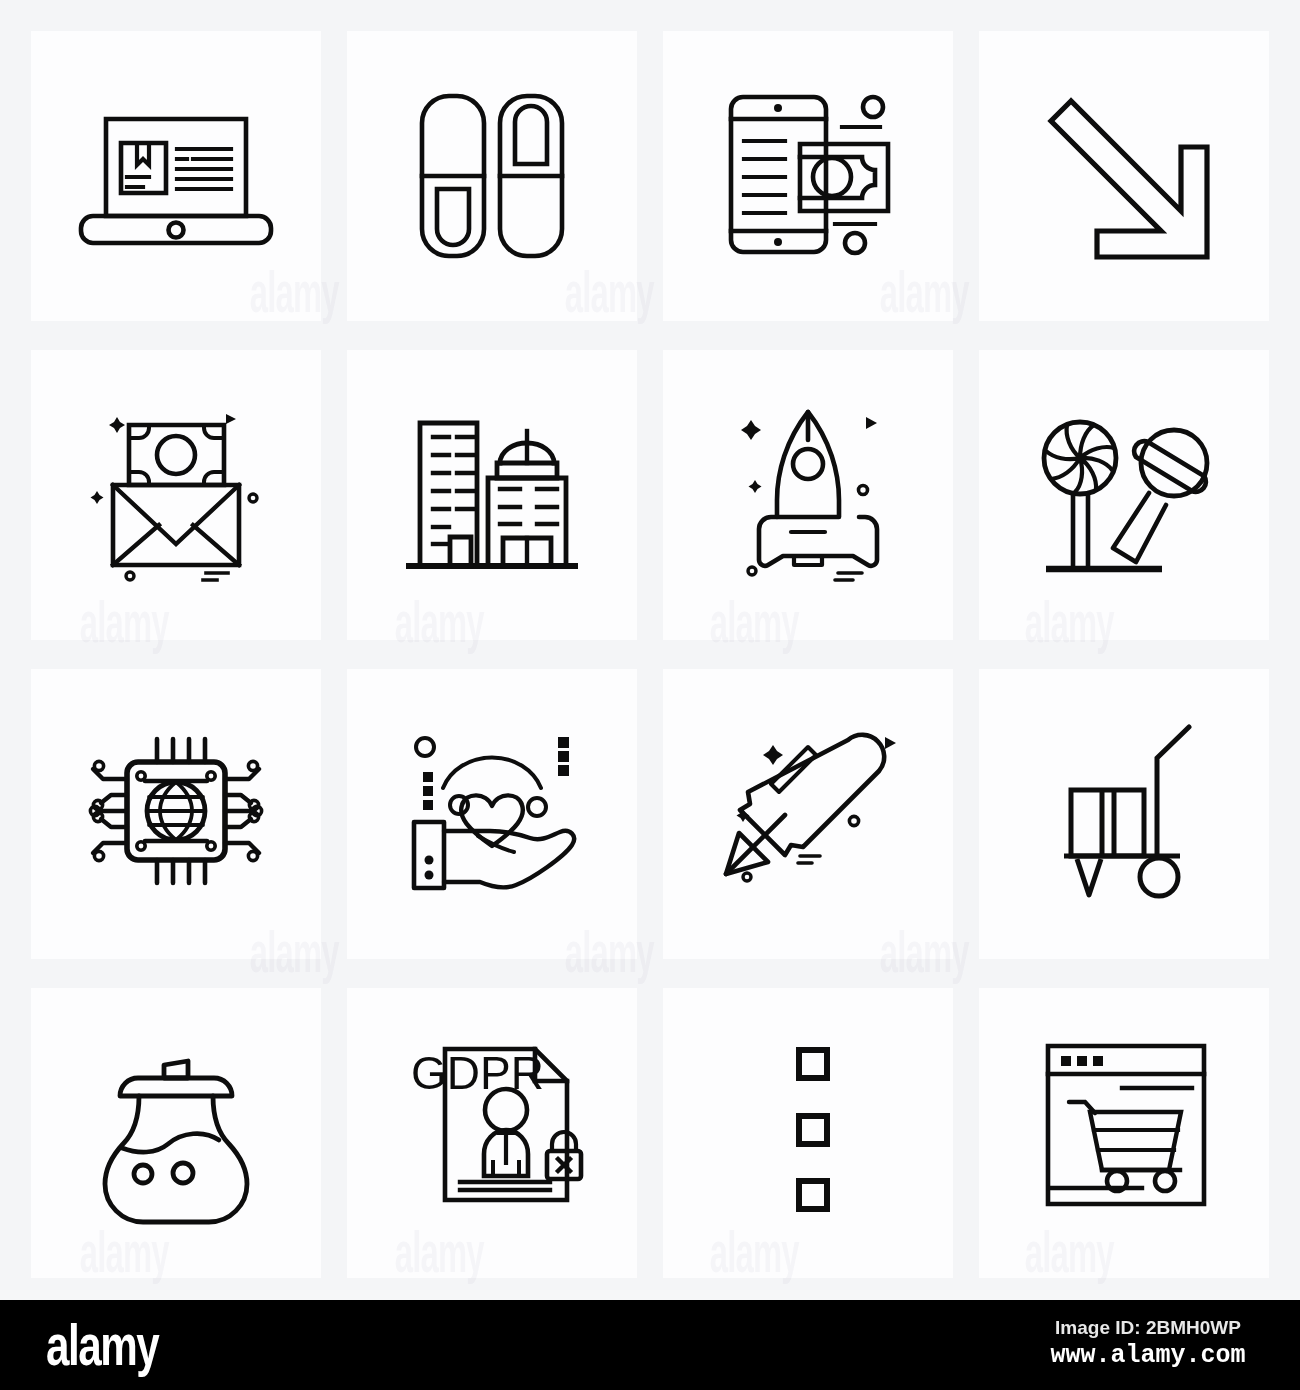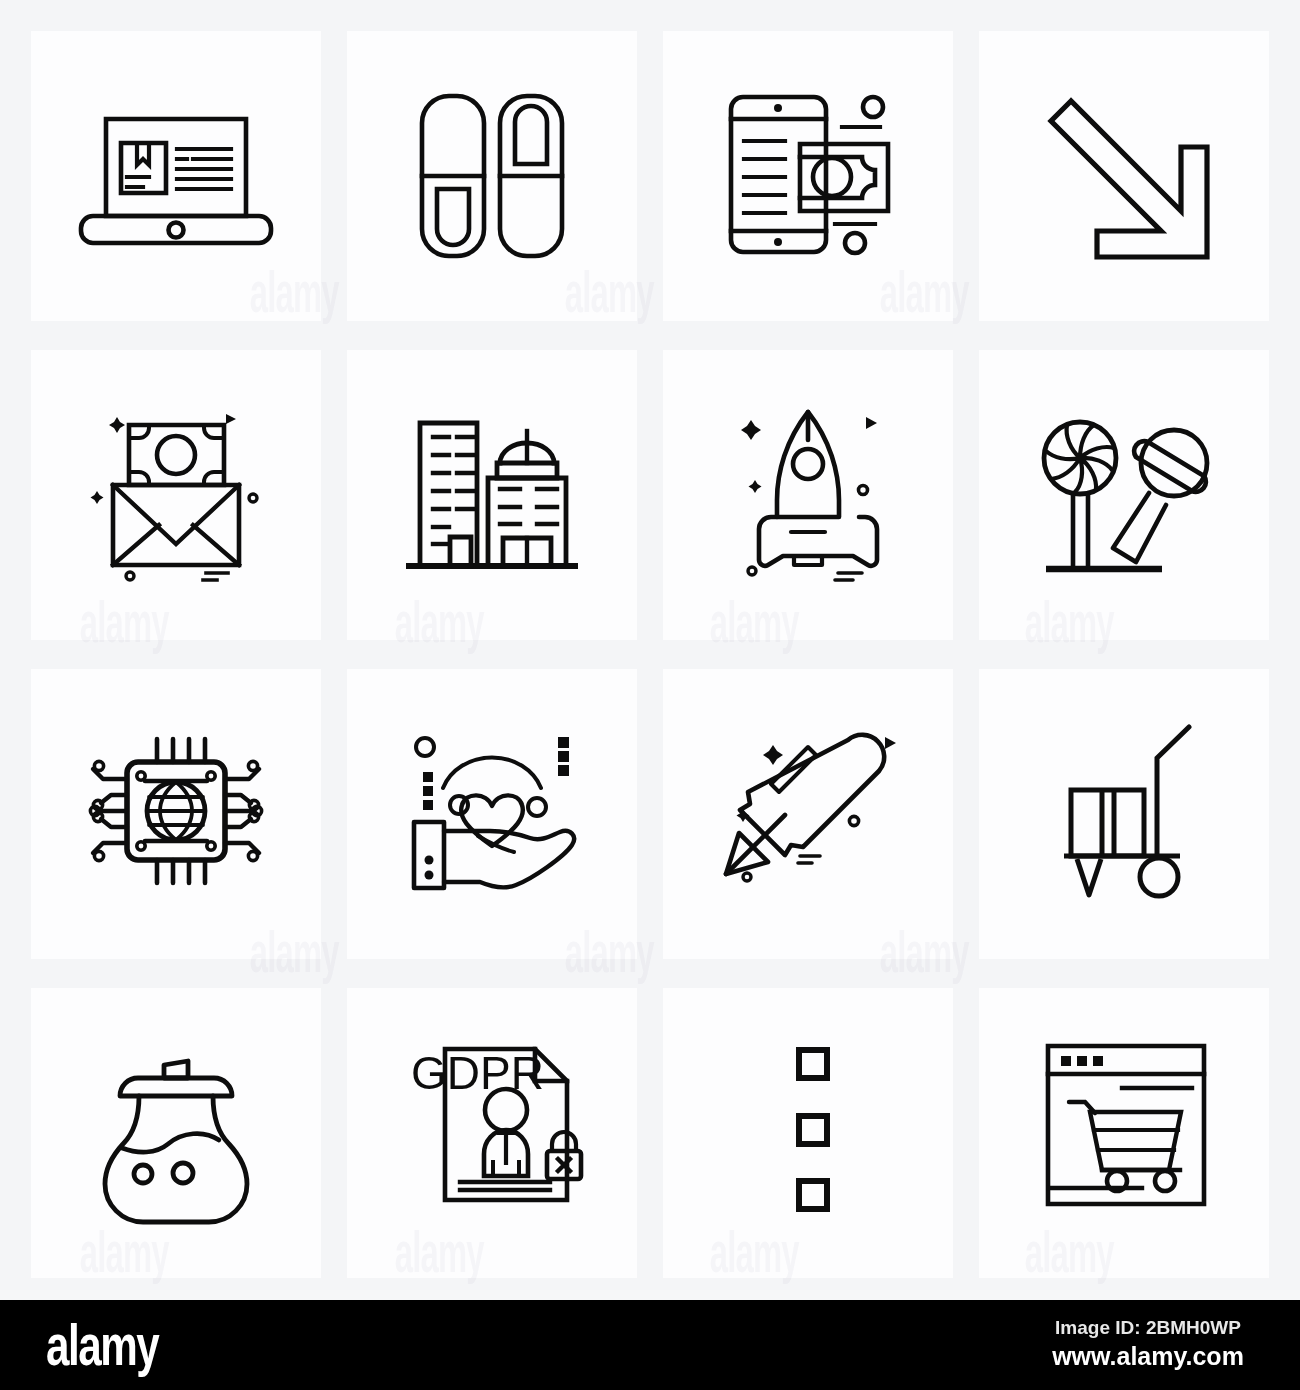--- a/index.html
+++ b/index.html
@@ -123,20 +123,21 @@
     line-height: 24px;
     color: #e8e8e8;
     font-weight: 700;
   }
   .footer-url {
     font-size: 25px;
     line-height: 30px;
     color: #ffffff;
     font-weight: 700;
     margin-top: 1px;
+    font-family: Liberation Mono, monospace;
   }
   .top-strip {
     position: absolute;
     left: 0;
     top: 1290px;
     width: 1300px;
     height: 10px;
     background: #f6f7f8;
   }
 </style>

